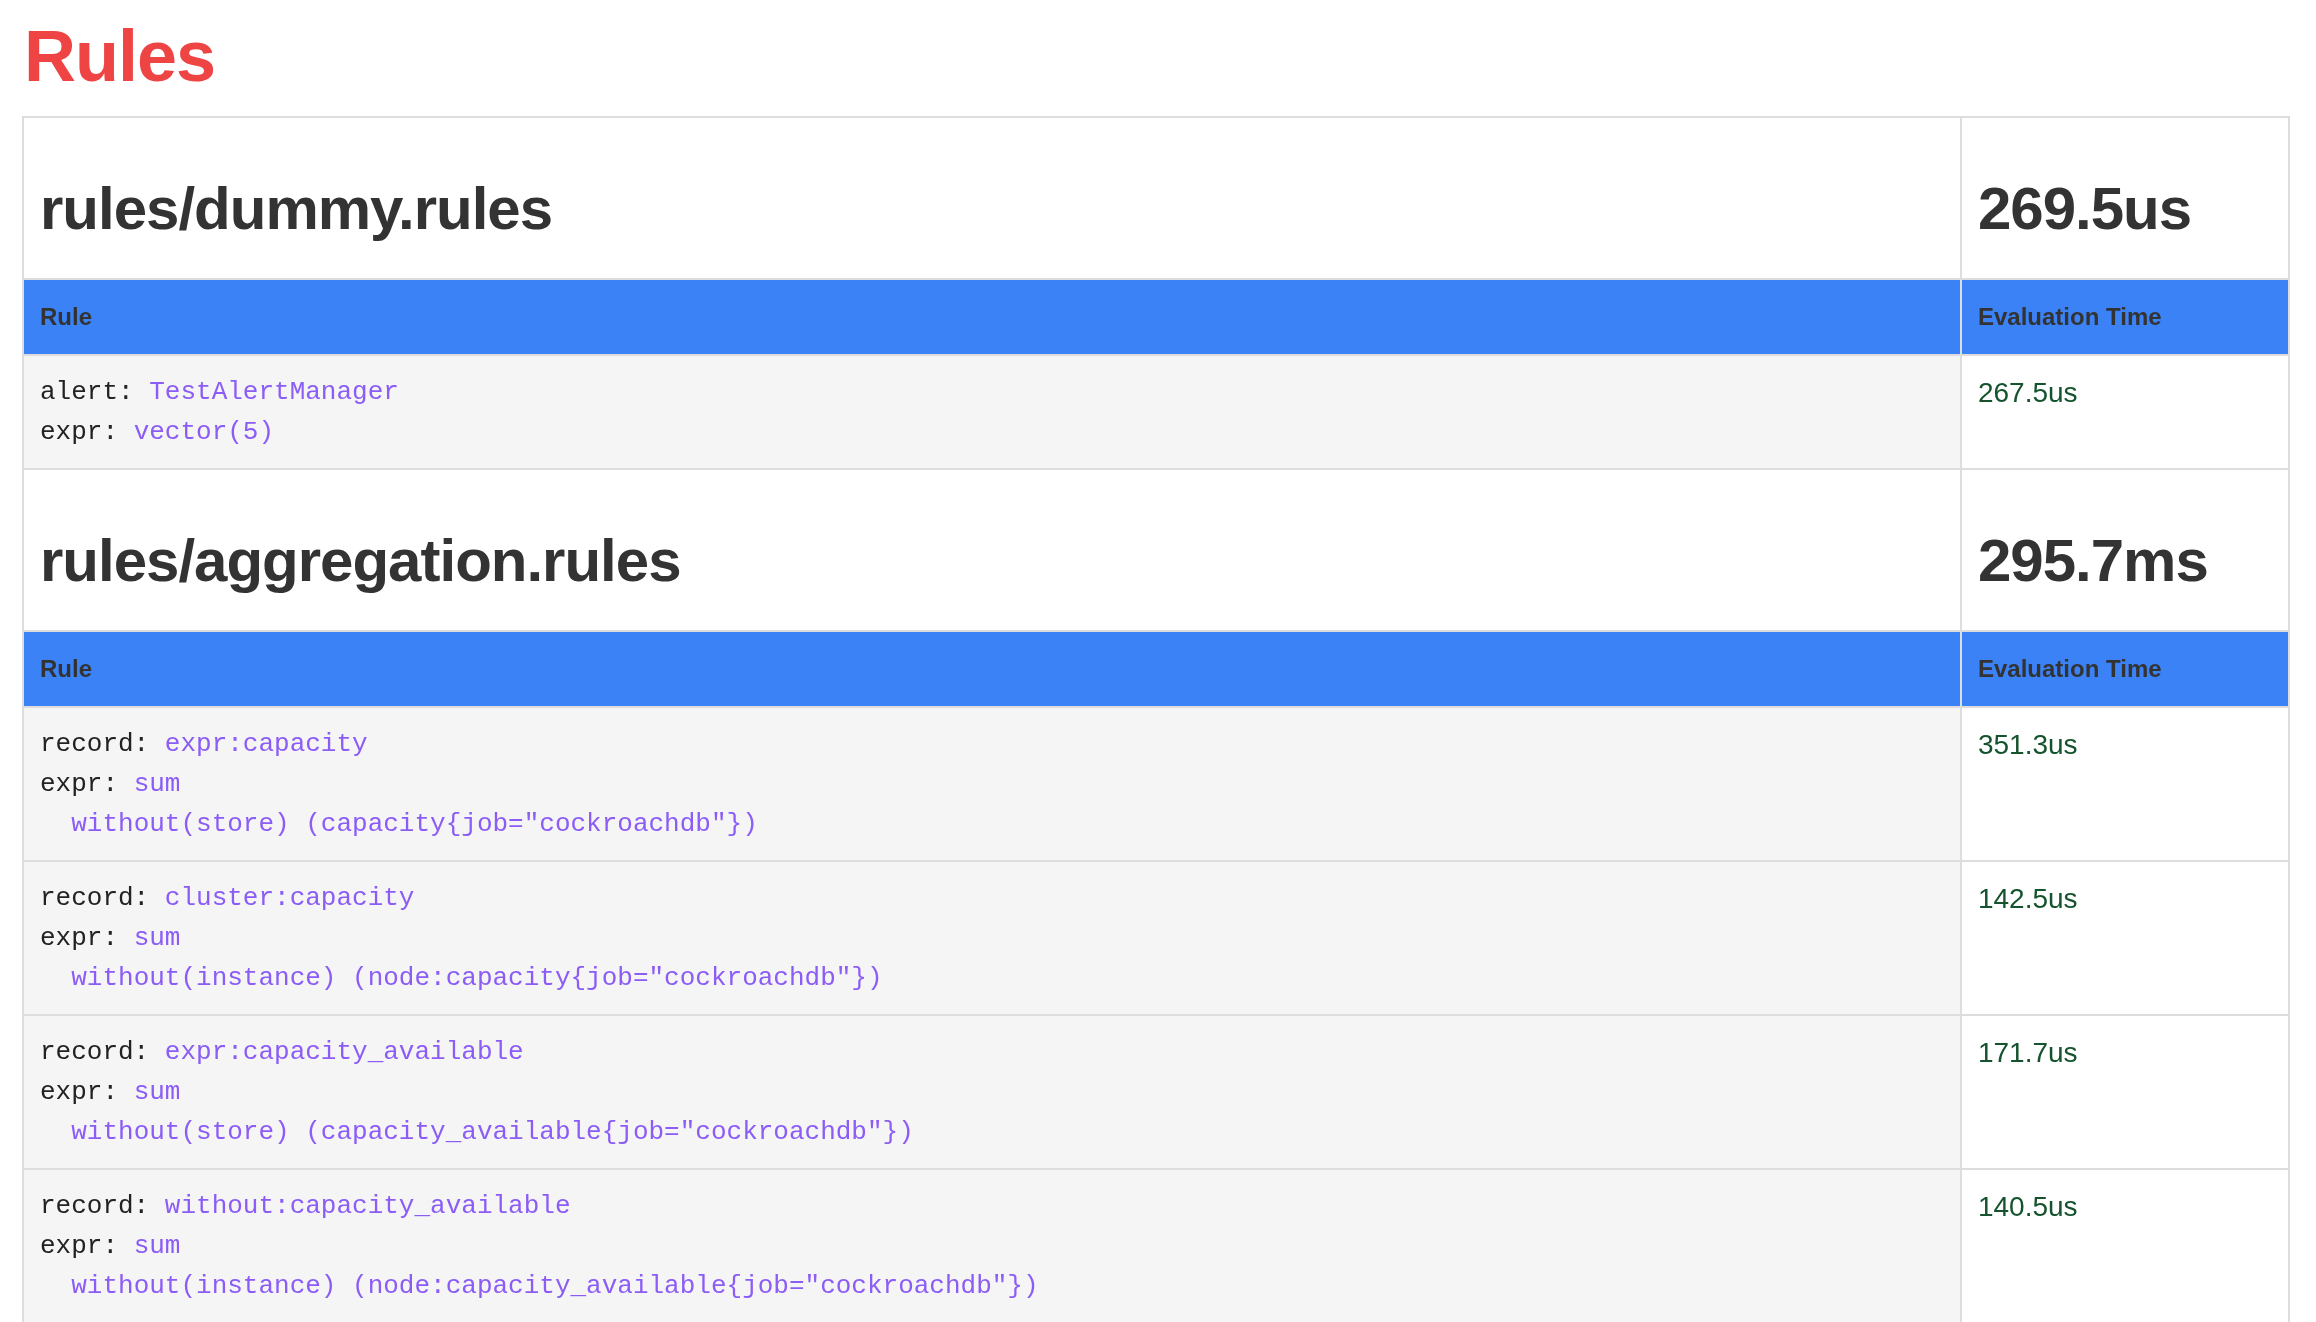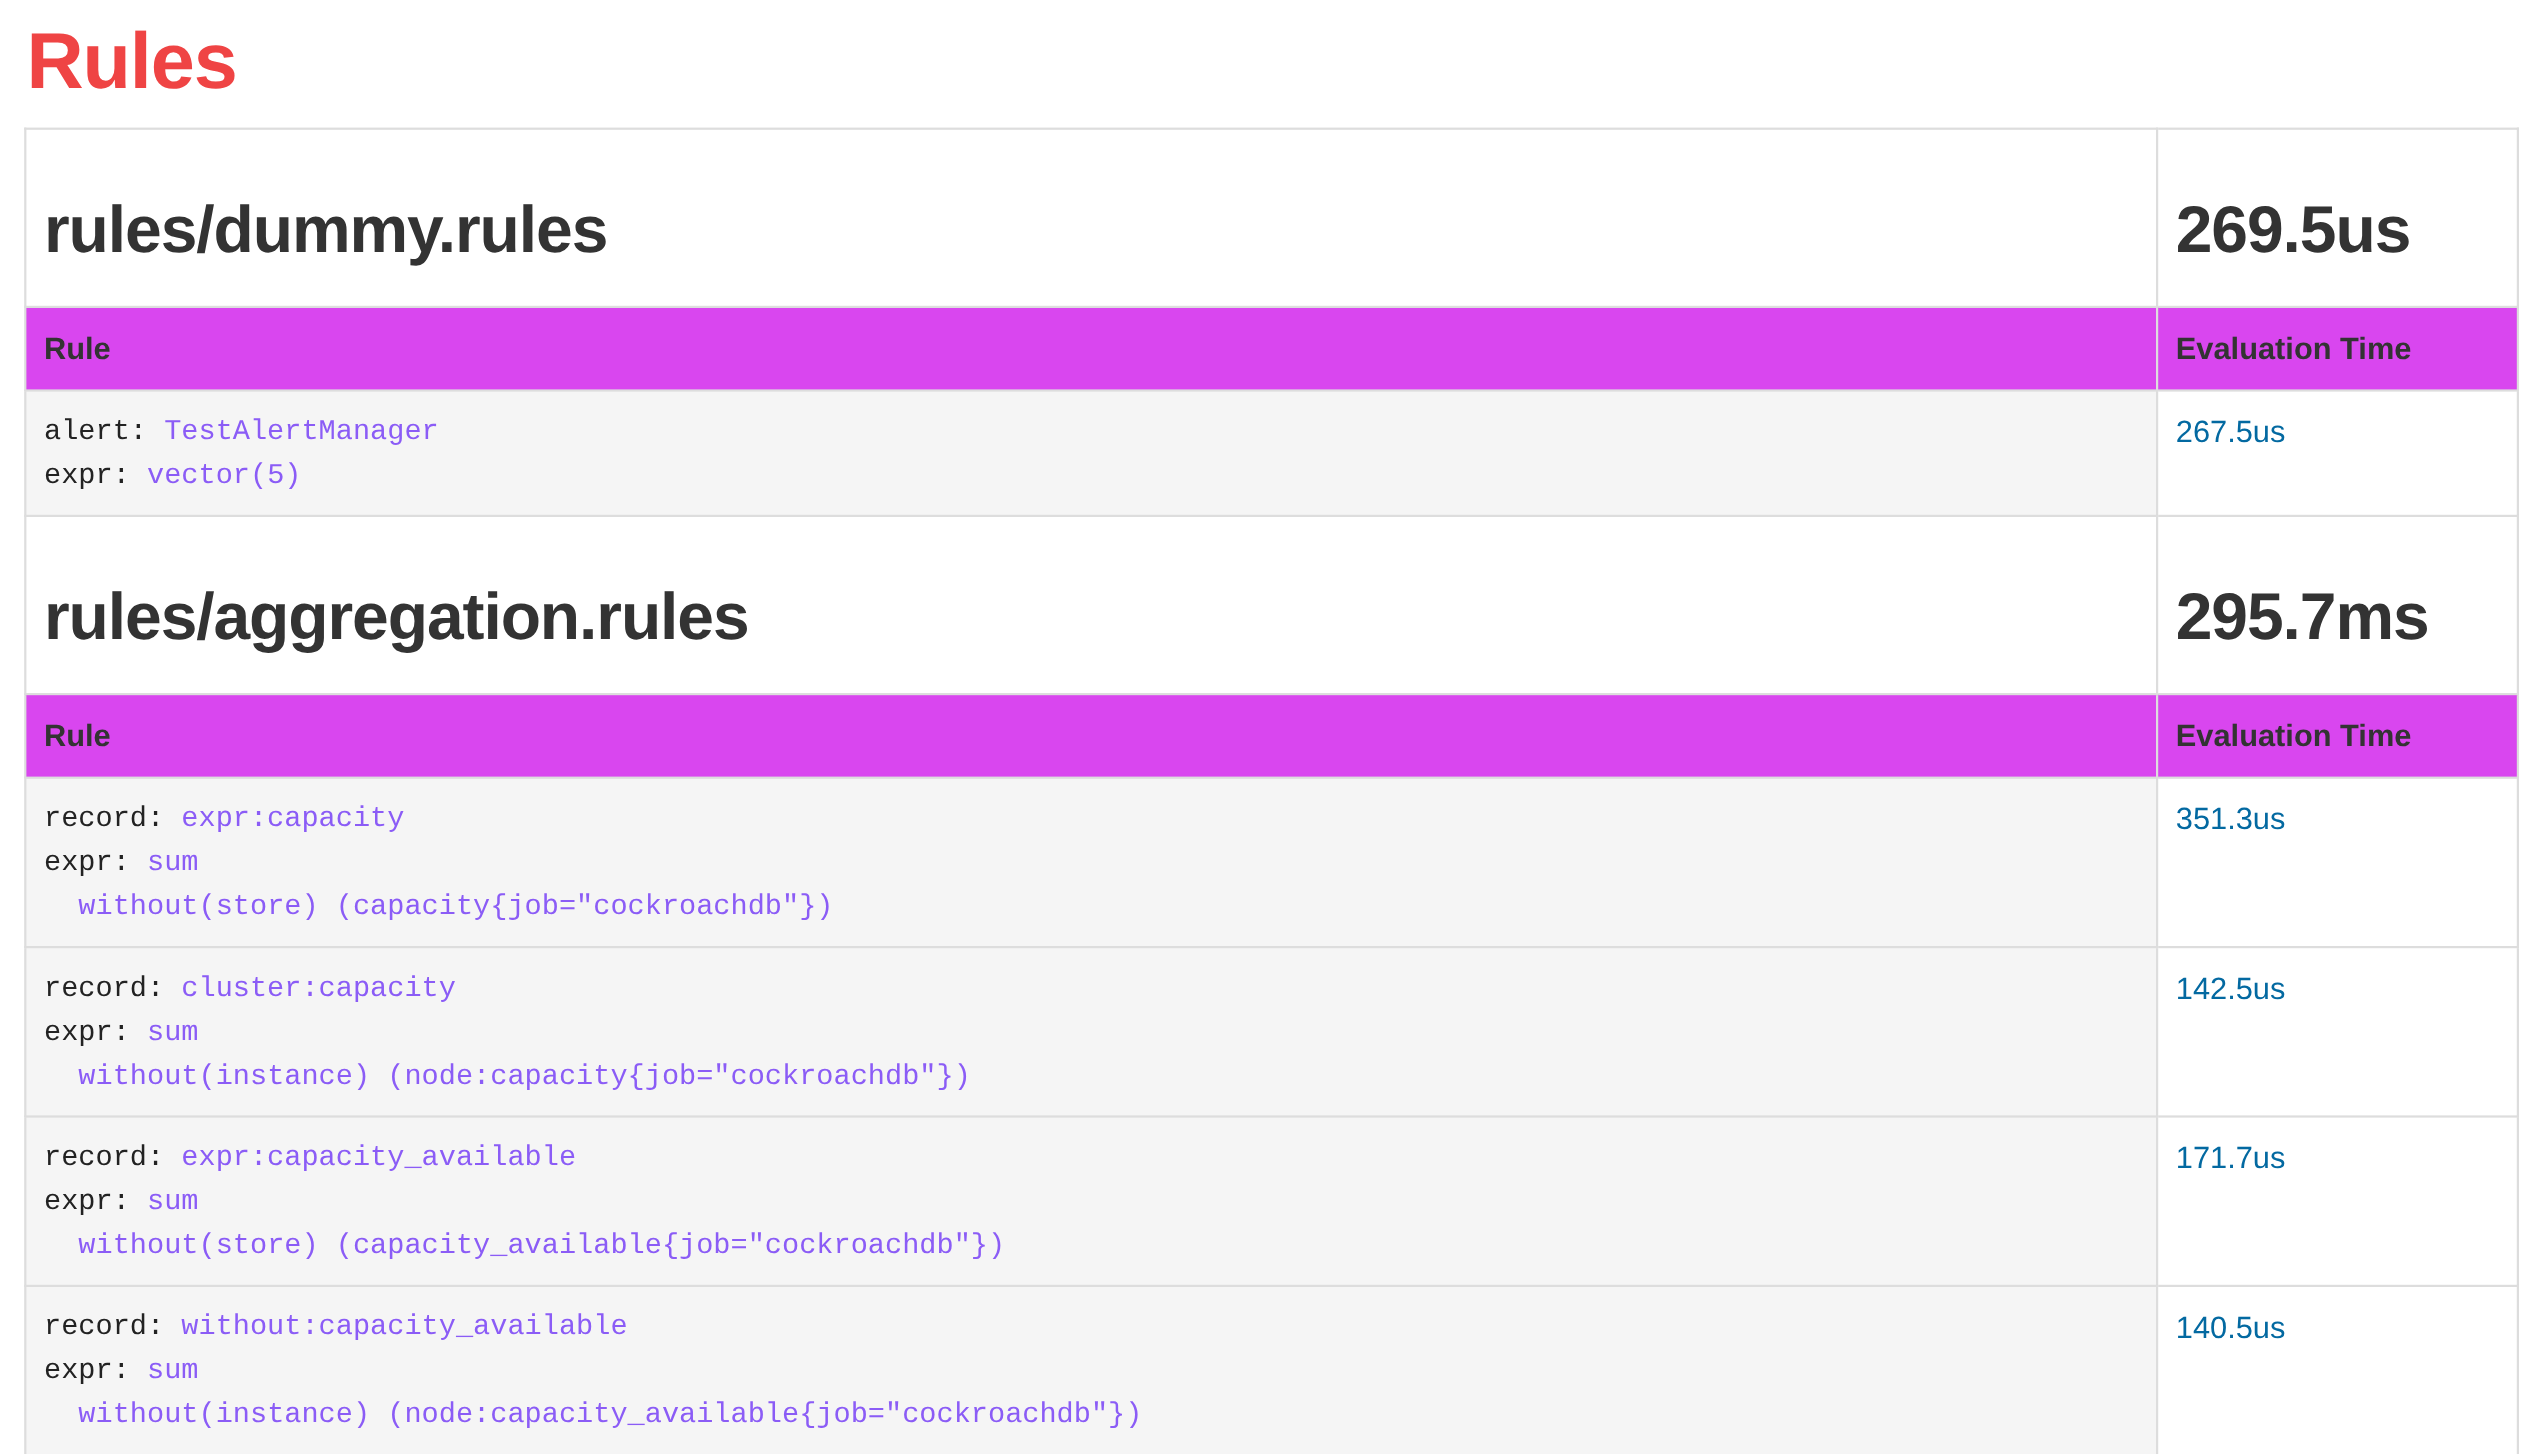--- a/index.html
+++ b/index.html
@@ -44,39 +44,39 @@
   .group-title {
     font-size: 60px;
     line-height: 66px;
     font-weight: bold;
     color: #333;
     margin: 42px 0 20px 0;
     letter-spacing: -1px;
   }
   .rules-table th {
     text-align: left;
-    font-size: 28px;
+    font-size: 24px;
     line-height: 42px;
     font-weight: bold;
     padding: 16px;
-    background: #d946ef;
+    background: #3b82f6;
     color: #333;
   }
   td.rule-cell {
     background: #f5f5f5;
     padding: 16px;
     vertical-align: top;
   }
   td.time-cell {
     background: #ffffff;
     padding: 16px;
     vertical-align: top;
     font-size: 28px;
     line-height: 42px;
-    color: #0369a1;
+    color: #14532d;
   }
   .rule-code {
     font-family: "Liberation Mono", monospace;
     font-size: 26px;
     line-height: 40px;
     color: #222;
   }
   .code-line, .code-line span, .code-line a {
     white-space: pre-wrap;
   }

